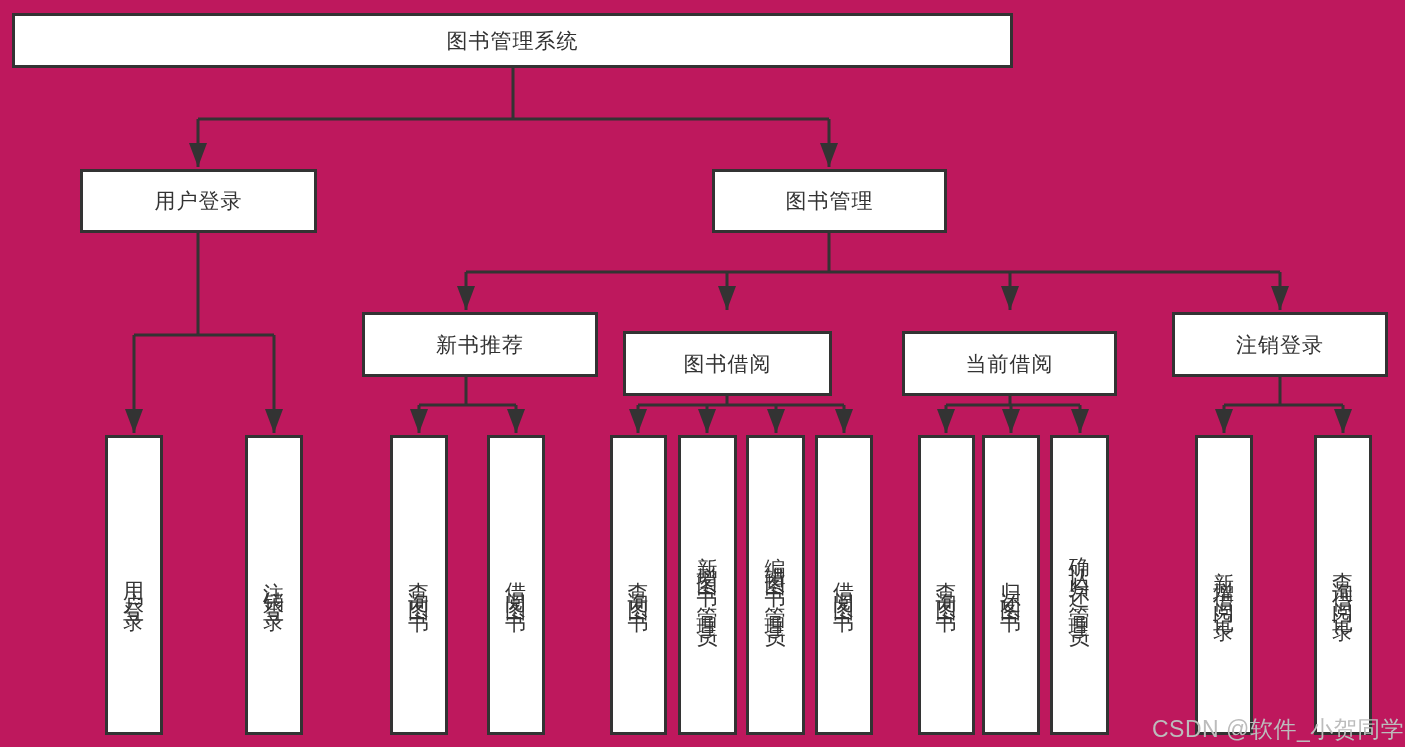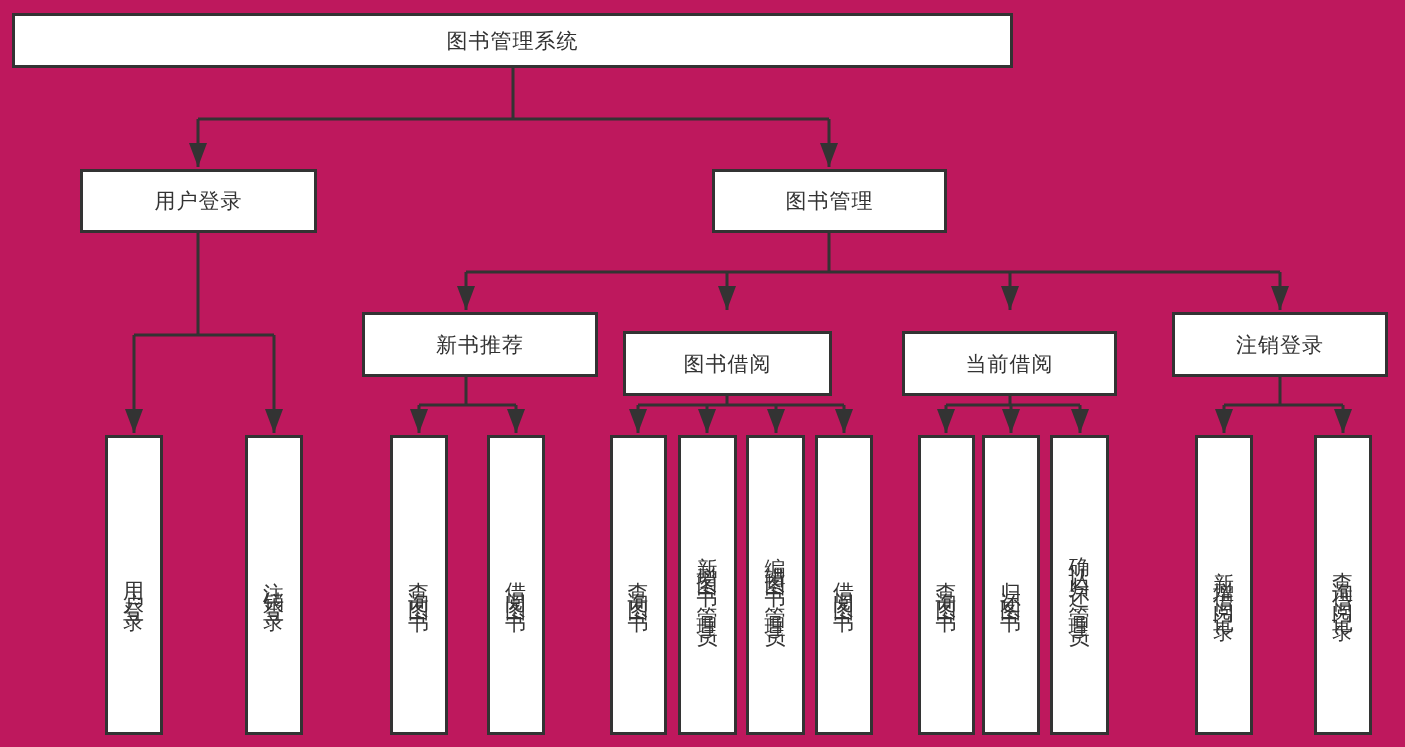--- a/index.html
+++ b/index.html
@@ -123,14 +123,15 @@
   <div class="node leaf" style="left:746px; top:435px; width:59px; height:300px;">编辑图书（管理员）</div>
   <div class="node leaf" style="left:815px; top:435px; width:58px; height:300px;">借阅图书</div>
 
   <div class="node leaf" style="left:918px; top:435px; width:57px; height:300px;">查询图书</div>
   <div class="node leaf" style="left:982px; top:435px; width:58px; height:300px;">归还图书</div>
   <div class="node leaf" style="left:1050px; top:435px; width:59px; height:300px;">确认归还（管理员）</div>
 
   <div class="node leaf" style="left:1195px; top:435px; width:58px; height:300px;">新增借阅记录</div>
   <div class="node leaf" style="left:1314px; top:435px; width:58px; height:300px;">查询借阅记录</div>
 
+  <div class="watermark">CSDN @软件_小贺同学</div>
 
 </div>
 
 </body></html>

